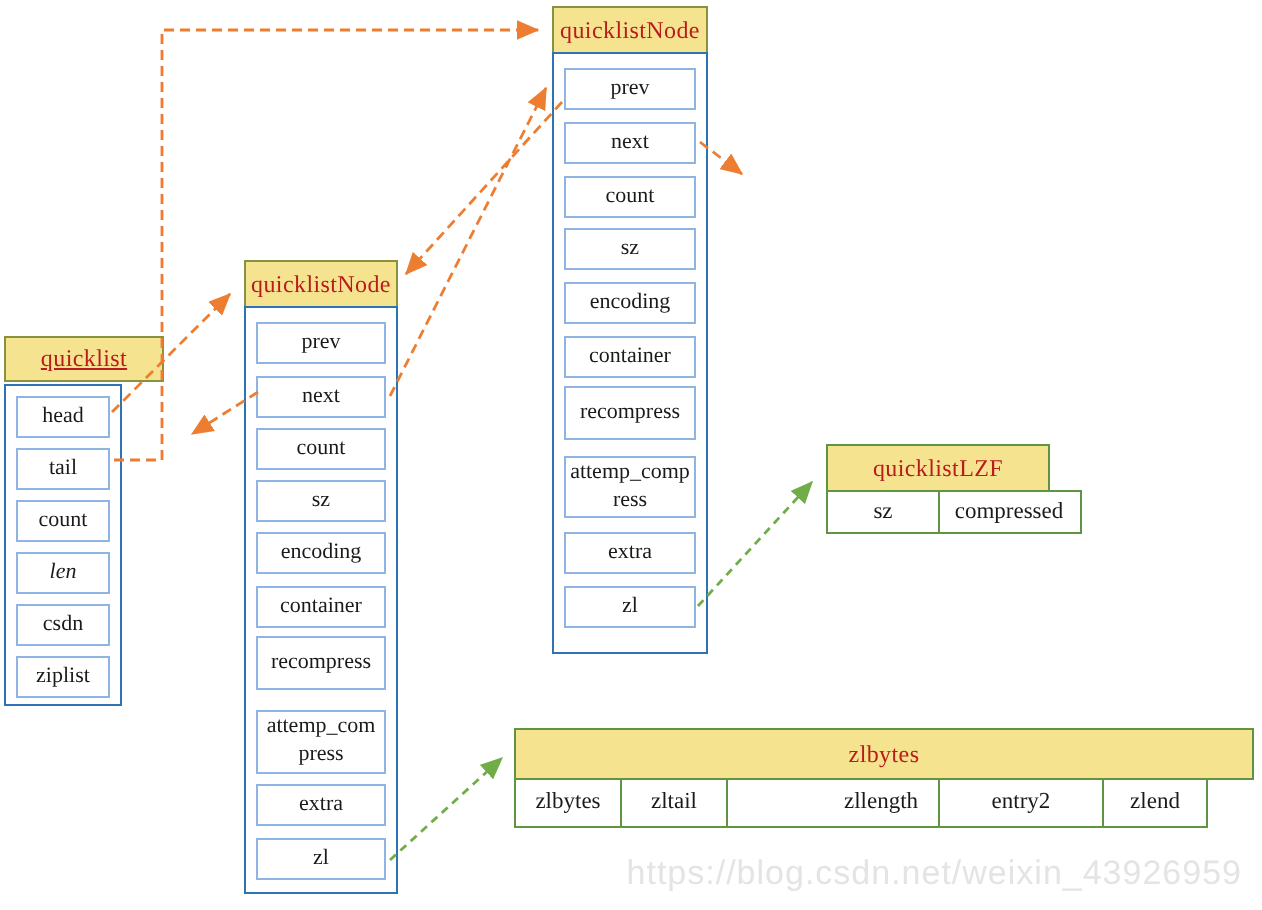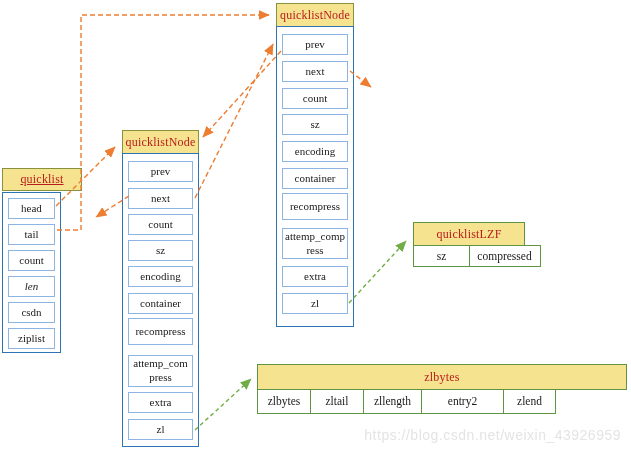--- a/index.html
+++ b/index.html
@@ -30,21 +30,21 @@
     border:1.5px solid #5E9442;background:#ffffff;
     display:flex;align-items:center;justify-content:center;
     font-size:11.5px;color:#1a1a1a;
   }
   .gcell + .gcell{margin-left:-1.5px;}
   .row{display:flex;position:absolute;}
   svg.overlay{position:absolute;left:0;top:0;pointer-events:none;}
   .watermark{
     position:absolute;right:10px;top:427px;
     font-family:"Liberation Sans", sans-serif;
-    font-size:14px;color:#e4e4e4;letter-spacing:.5px;
+    font-size:17px;color:#e4e4e4;letter-spacing:.5px;
   }
 </style>
 </head>
 <body>
 
 <div class="abs hdr hdr-olive" style="left:2px;top:168px;width:80px;height:23px;text-decoration:underline;">quicklist</div>
 <div class="abs bbox" style="left:2px;top:192px;width:59px;height:161px;"></div>
 <div class="abs fld" style="left:8px;top:198px;width:47px;height:21px;">head</div>
 <div class="abs fld" style="left:8px;top:224px;width:47px;height:21px;">tail</div>
 <div class="abs fld" style="left:8px;top:250px;width:47px;height:21px;">count</div>
@@ -81,21 +81,21 @@
 <div class="abs hdr hdr-green" style="left:413px;top:222px;width:112px;height:24px;">quicklistLZF</div>
 <div class="row" style="left:413px;top:244.5px;">
   <div class="gcell" style="width:55px;height:20px;">sz</div>
   <div class="gcell" style="width:70px;height:20px;">compressed</div>
 </div>
 
 <div class="abs hdr hdr-green" style="left:257px;top:364px;width:370px;height:26px;">zlbytes</div>
 <div class="row" style="left:257px;top:388.5px;">
   <div class="gcell" style="width:52px;height:23px;">zlbytes</div>
   <div class="gcell" style="width:53px;height:23px;">zltail</div>
-  <div class="gcell" style="width:57px;height:23px;">zllength</div>
+  <div class="gcell" style="width:57px;height:23px;padding-left:48px;">zllength</div>
   <div class="gcell" style="width:82px;height:23px;">entry2</div>
   <div class="gcell" style="width:51px;height:23px;">zlend</div>
 </div>
 
 <svg class="overlay" width="631" height="455" viewBox="0 0 631 455">
   <defs>
     <marker id="arrO" markerWidth="9" markerHeight="7" refX="7.5" refY="3.5" orient="auto">
       <path d="M0,0 L8,3.5 L0,7 z" fill="#ED7D31"></path>
     </marker>
     <marker id="arrG" markerWidth="9" markerHeight="7" refX="7.5" refY="3.5" orient="auto">

